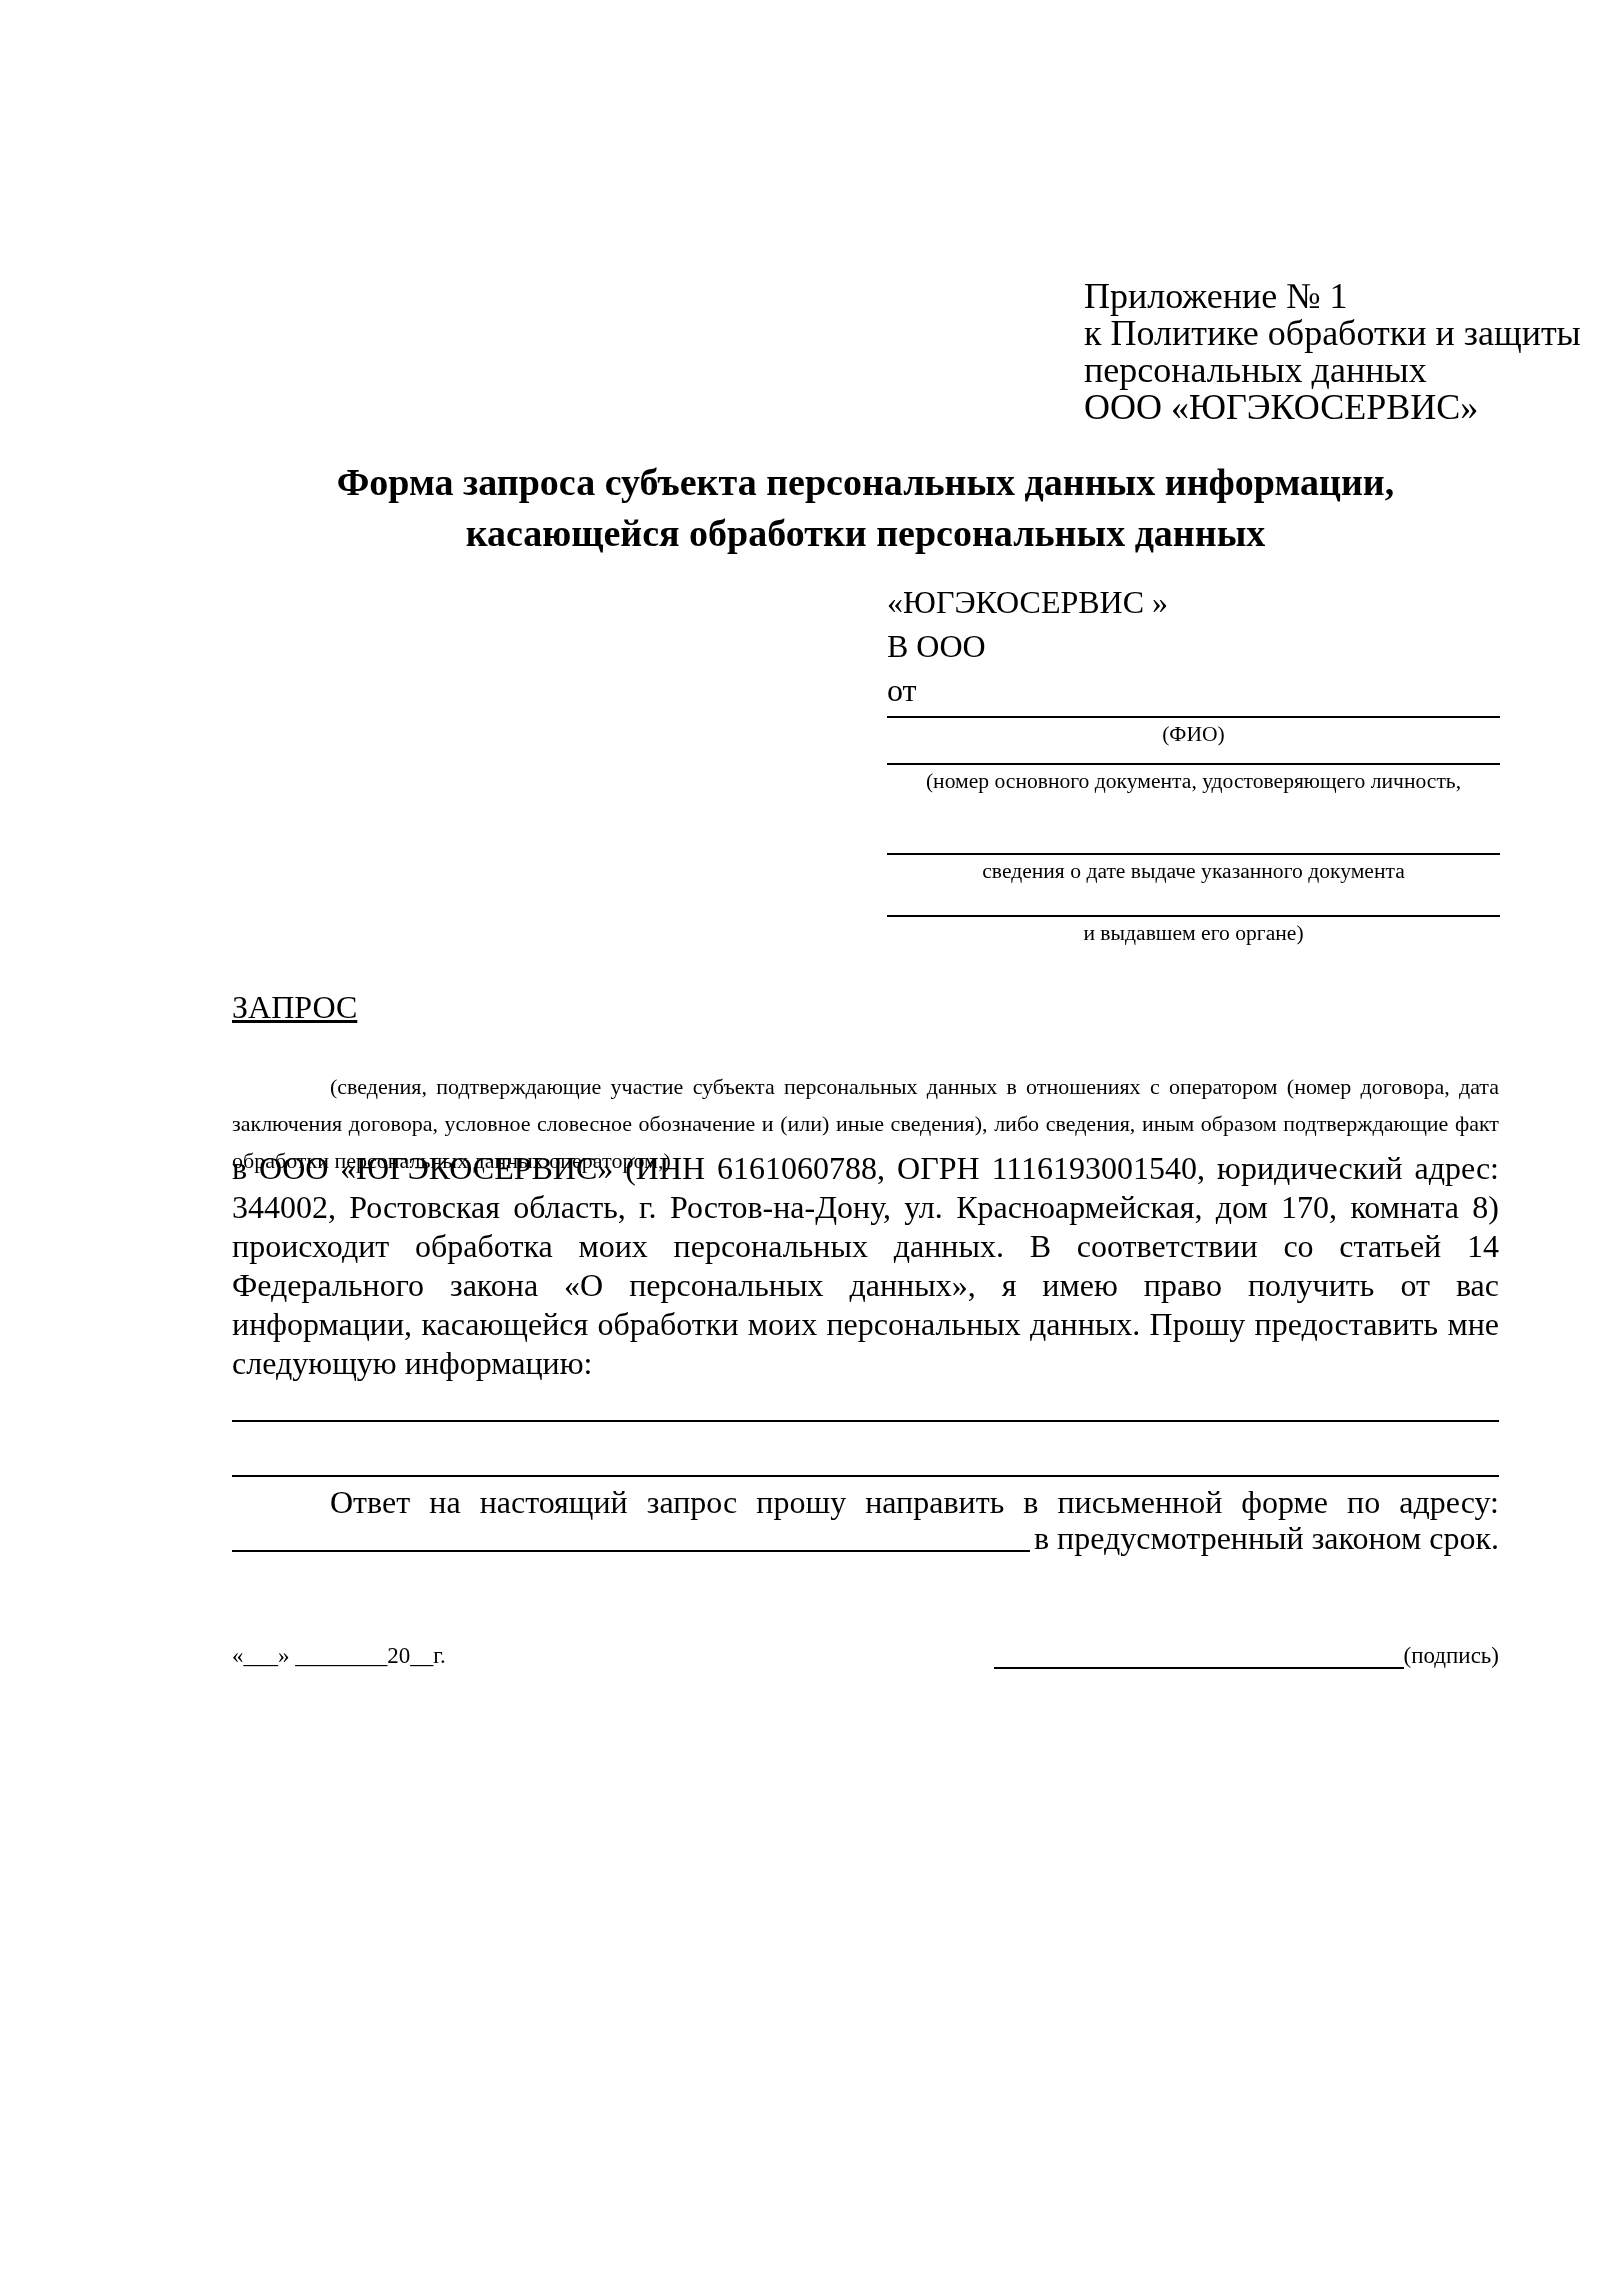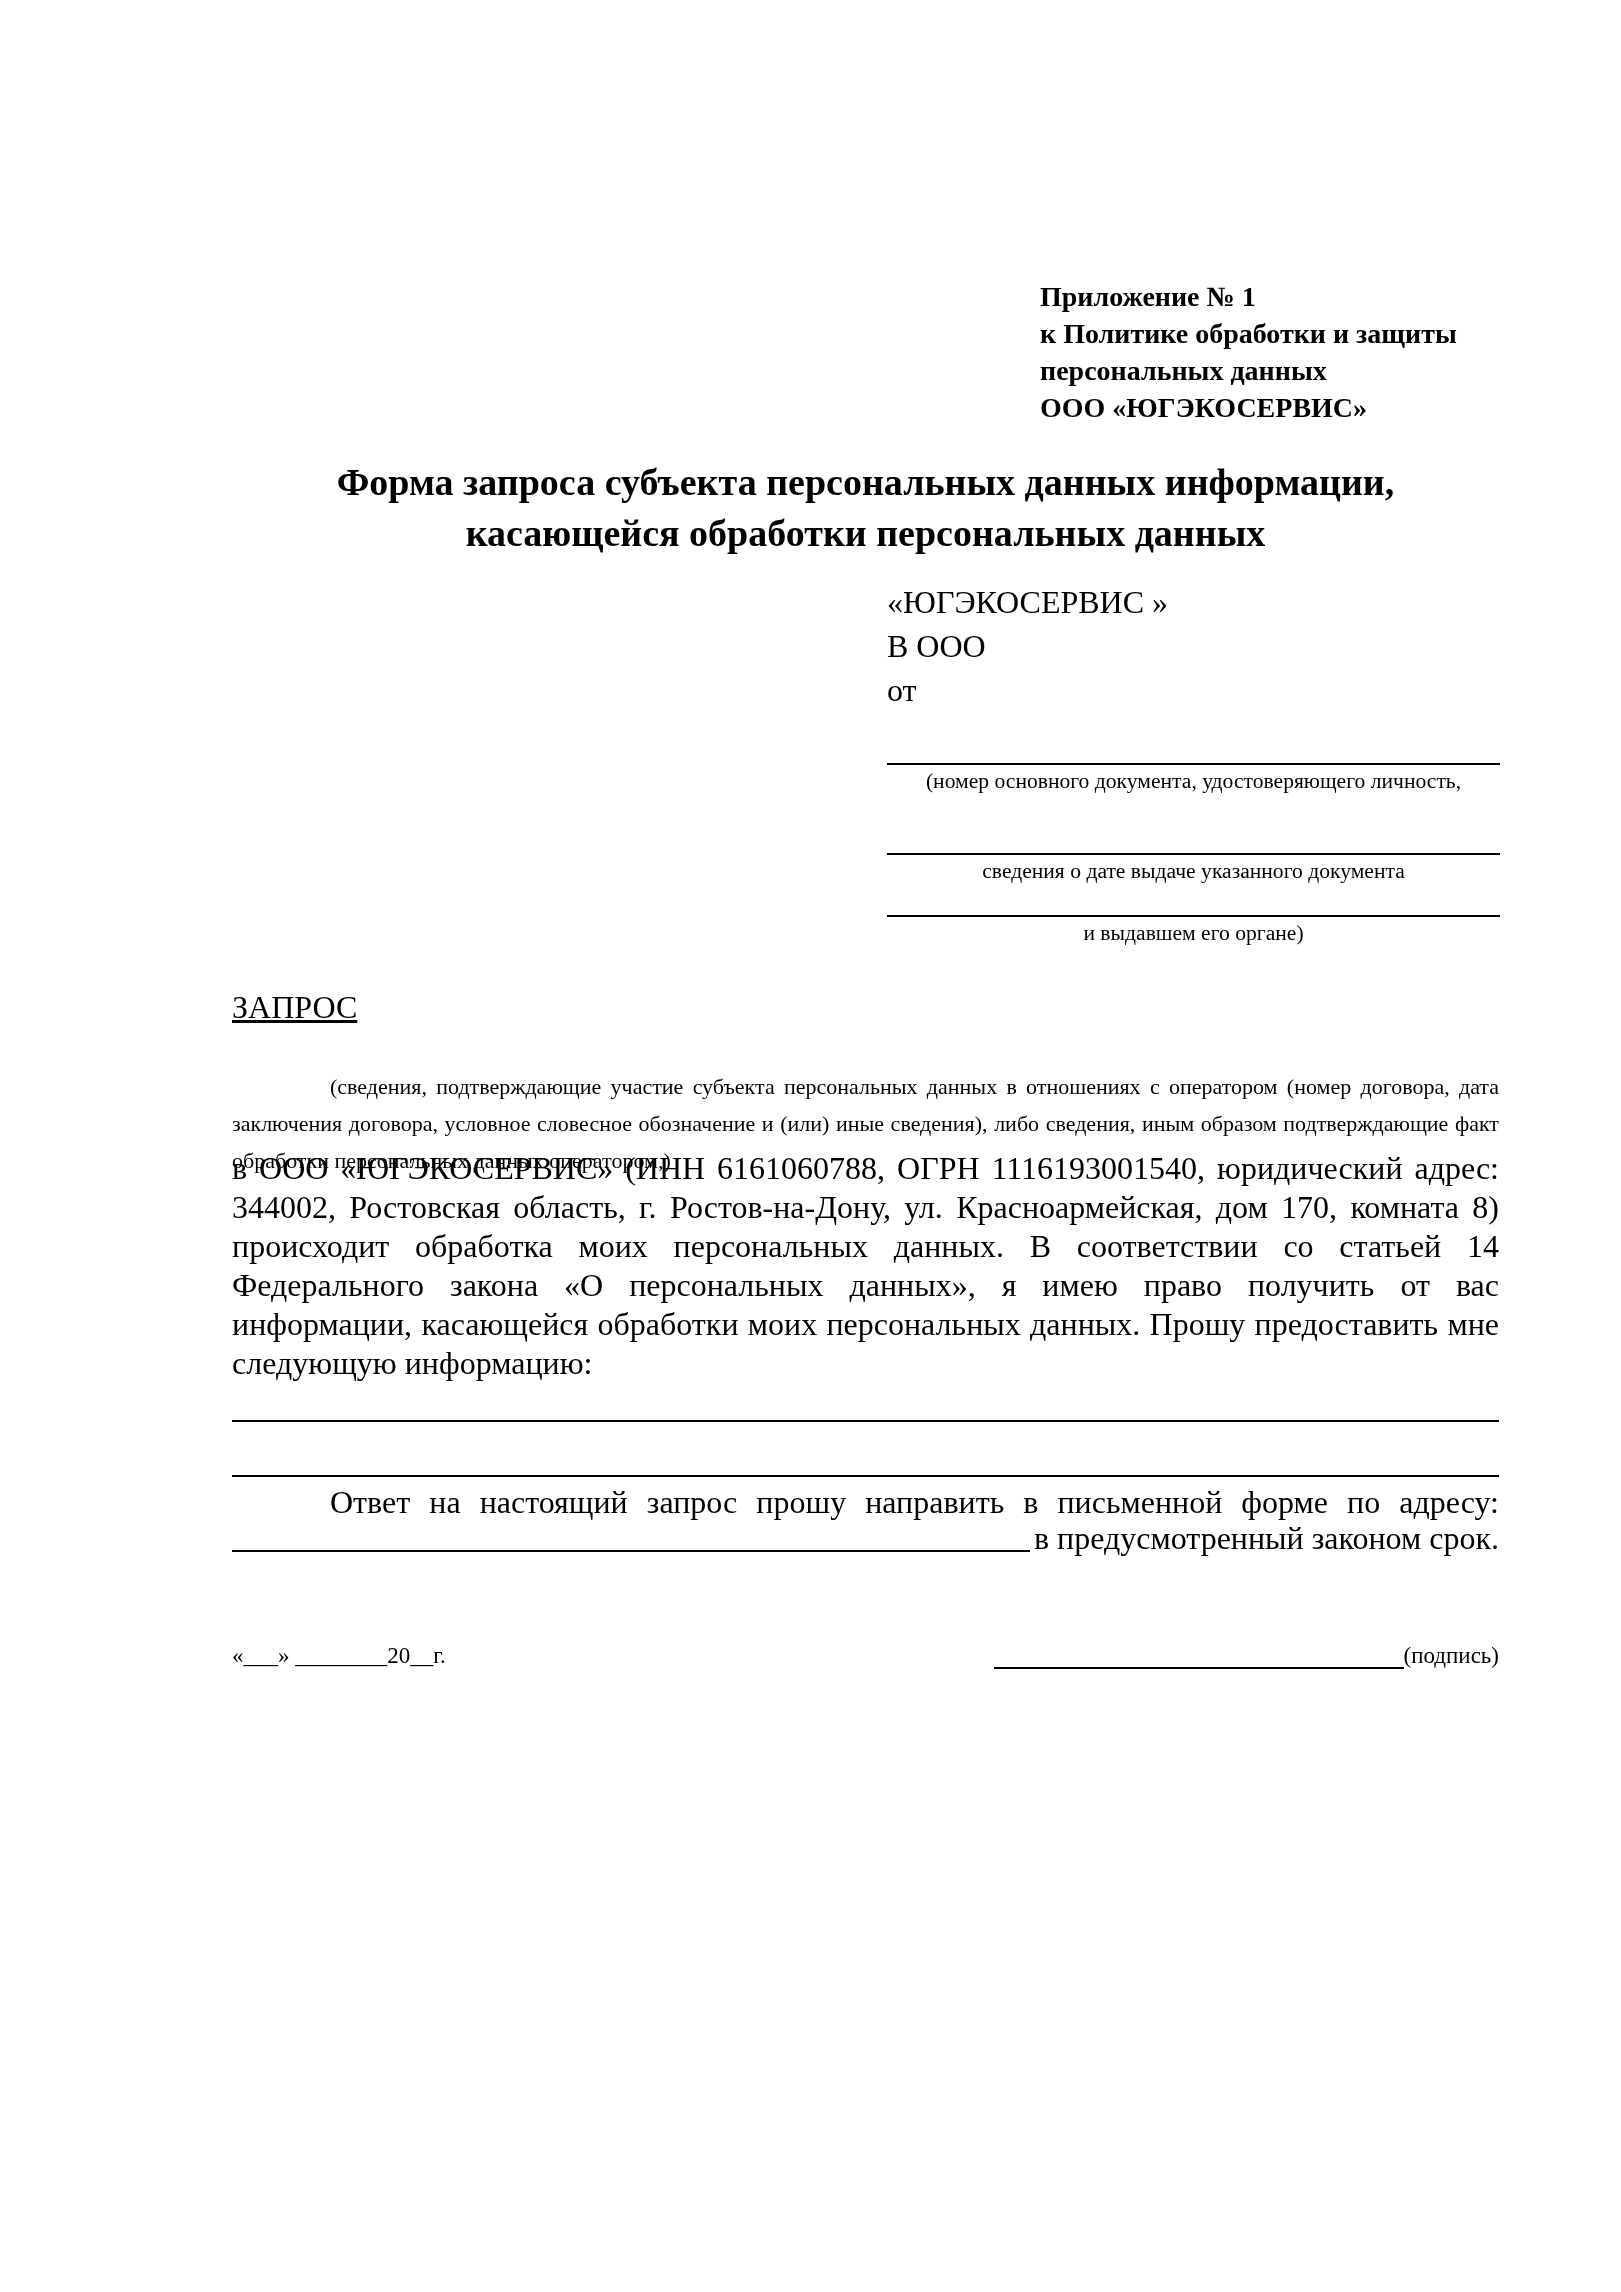--- a/index.html
+++ b/index.html
@@ -7,22 +7,22 @@
     position:relative;
     width:1621px; height:2293px;
     margin:0 auto;
     background:#ffffff;
     font-family:"Liberation Serif", serif;
     color:#000;
     overflow:hidden;
   }
   
   .appendix-note {
-    position:absolute; left:1040px; top:278px;
-    font-size:28px; line-height:37px; white-space:nowrap;font-weight:bold;
+    position:absolute; left:1084px; top:278px;
+    font-size:36px; line-height:37px; white-space:nowrap;
   }
   
   .form-title {
     position:absolute; left:232px; top:457px; width:1267px;
     text-align:center; font-weight:700;
     font-size:38px; line-height:51px;
   }
   
   .addressee {
     position:absolute; left:887px; top:580px; width:613px;
@@ -109,20 +109,24 @@
     <div>Форма запроса субъекта персональных данных информации,</div>
     <div>касающейся обработки персональных данных</div>
   </div>
 
   <div class="addressee">
     <div>«ЮГЭКОСЕРВИС »</div>
     <div>В ООО</div>
     <div>от</div>
   </div>
 
+  <div class="field" style="top:716px">
+    <div class="blank-rule"></div>
+    <div class="field-caption">(ФИО)</div>
+  </div>
 
   <div class="field" style="top:763px">
     <div class="blank-rule"></div>
     <div class="field-caption">(номер основного документа, удостоверяющего личность,</div>
   </div>
 
   <div class="field" style="top:915px">
     <div class="blank-rule"></div>
     <div class="field-caption">и выдавшем его органе)</div>
   </div>

